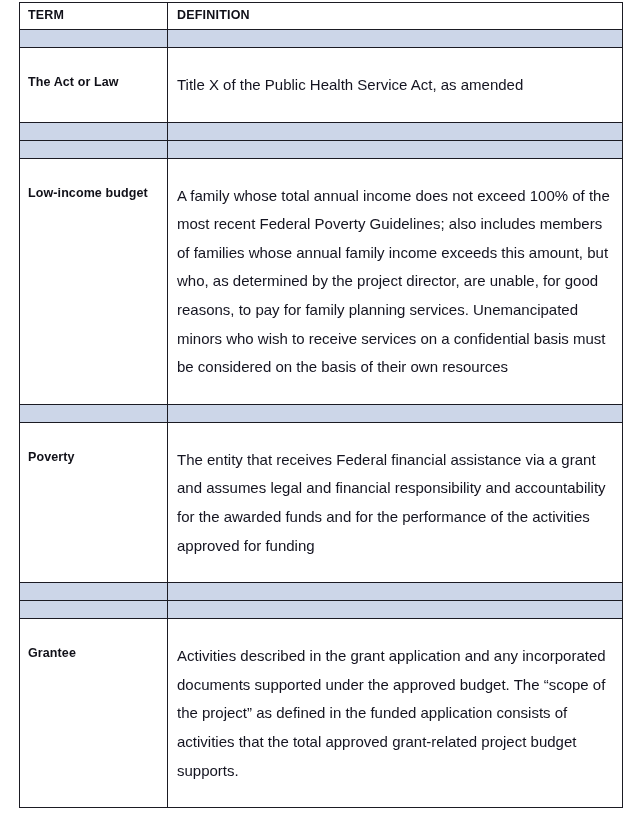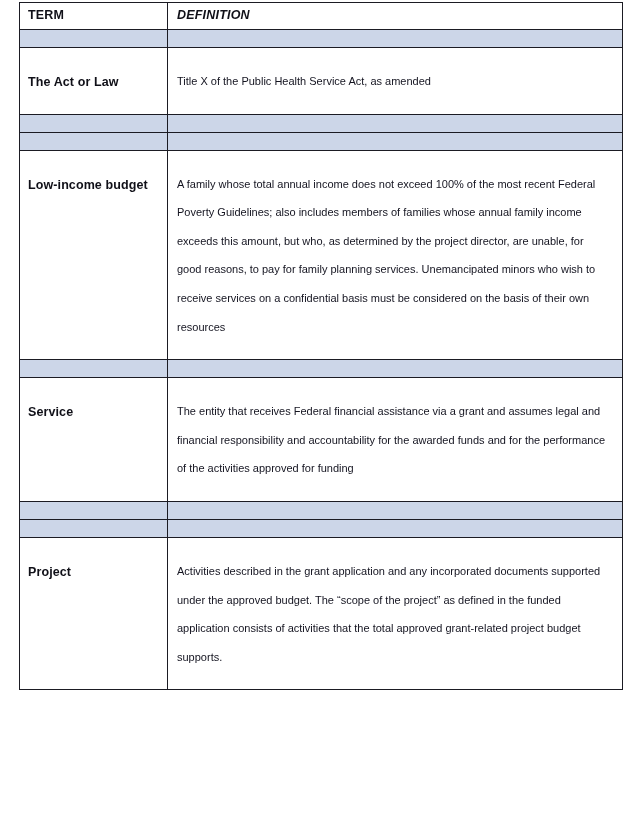--- a/index.html
+++ b/index.html
@@ -46,21 +46,21 @@
     background: #ffffff;
   }
   .hdr-cell {
     font-size: 12.5px;
     font-weight: bold;
     color: #101018;
     letter-spacing: 0.2px;
     text-align: left;
     padding: 5px 0 0 8px;
   }
-  .hdr-cell.def-hdr { padding-left: 9px; font-style: italic; }
+  .hdr-cell.def-hdr { padding-left: 9px; }
 
   
   tr.spacer-row td {
     height: 17px;
     background: #ccd6e8;
     border-top: 1px solid #1b1b23;
     border-bottom: 1px solid #1b1b23;
   }
 
   
@@ -69,21 +69,21 @@
   }
   .term-cell {
     font-size: 12.5px;
     font-weight: bold;
     color: #101018;
     padding: 27px 6px 8px 8px;
     line-height: 15px;
     letter-spacing: 0.1px;
   }
   .def-cell {
-    font-size: 11px;
+    font-size: 15px;
     font-weight: normal;
     color: #141420;
     padding: 8px 12px 7px 9px;
     line-height: 28.6px;
     text-align: left;
   }
 </style>
 </head>
 <body>
 
@@ -136,39 +136,39 @@
           <p class="def-cell">A family whose total annual income does not exceed 100% of the most recent Federal Poverty Guidelines; also includes members of families whose annual family income exceeds this amount, but who, as determined by the project director, are unable, for good reasons, to pay for family planning services. Unemancipated minors who wish to receive services on a confidential basis must be considered on the basis of their own resources</p>
         </td>
       </tr>
 
       <tr class="spacer-row">
         <td></td>
         <td></td>
       </tr>
       <tr class="entry-row">
         <td>
-          <div class="term-cell">Service</div>
+          <div class="term-cell">Poverty</div>
         </td>
         <td>
           <p class="def-cell">The entity that receives Federal financial assistance via a grant and assumes legal and financial responsibility and accountability for the awarded funds and for the performance of the activities approved for funding</p>
         </td>
       </tr>
 
       <tr class="spacer-row">
         <td></td>
         <td></td>
       </tr>
 
       <tr class="spacer-row">
         <td></td>
         <td></td>
       </tr>
       <tr class="entry-row">
         <td>
-          <div class="term-cell">Project</div>
+          <div class="term-cell">Grantee</div>
         </td>
         <td>
           <p class="def-cell">Activities described in the grant application and any incorporated documents supported under the approved budget. The “scope of the project” as defined in the funded application consists of activities that the total approved grant-related project budget supports.</p>
         </td>
       </tr>
 
     </tbody>
   </table>
 
 </div>

